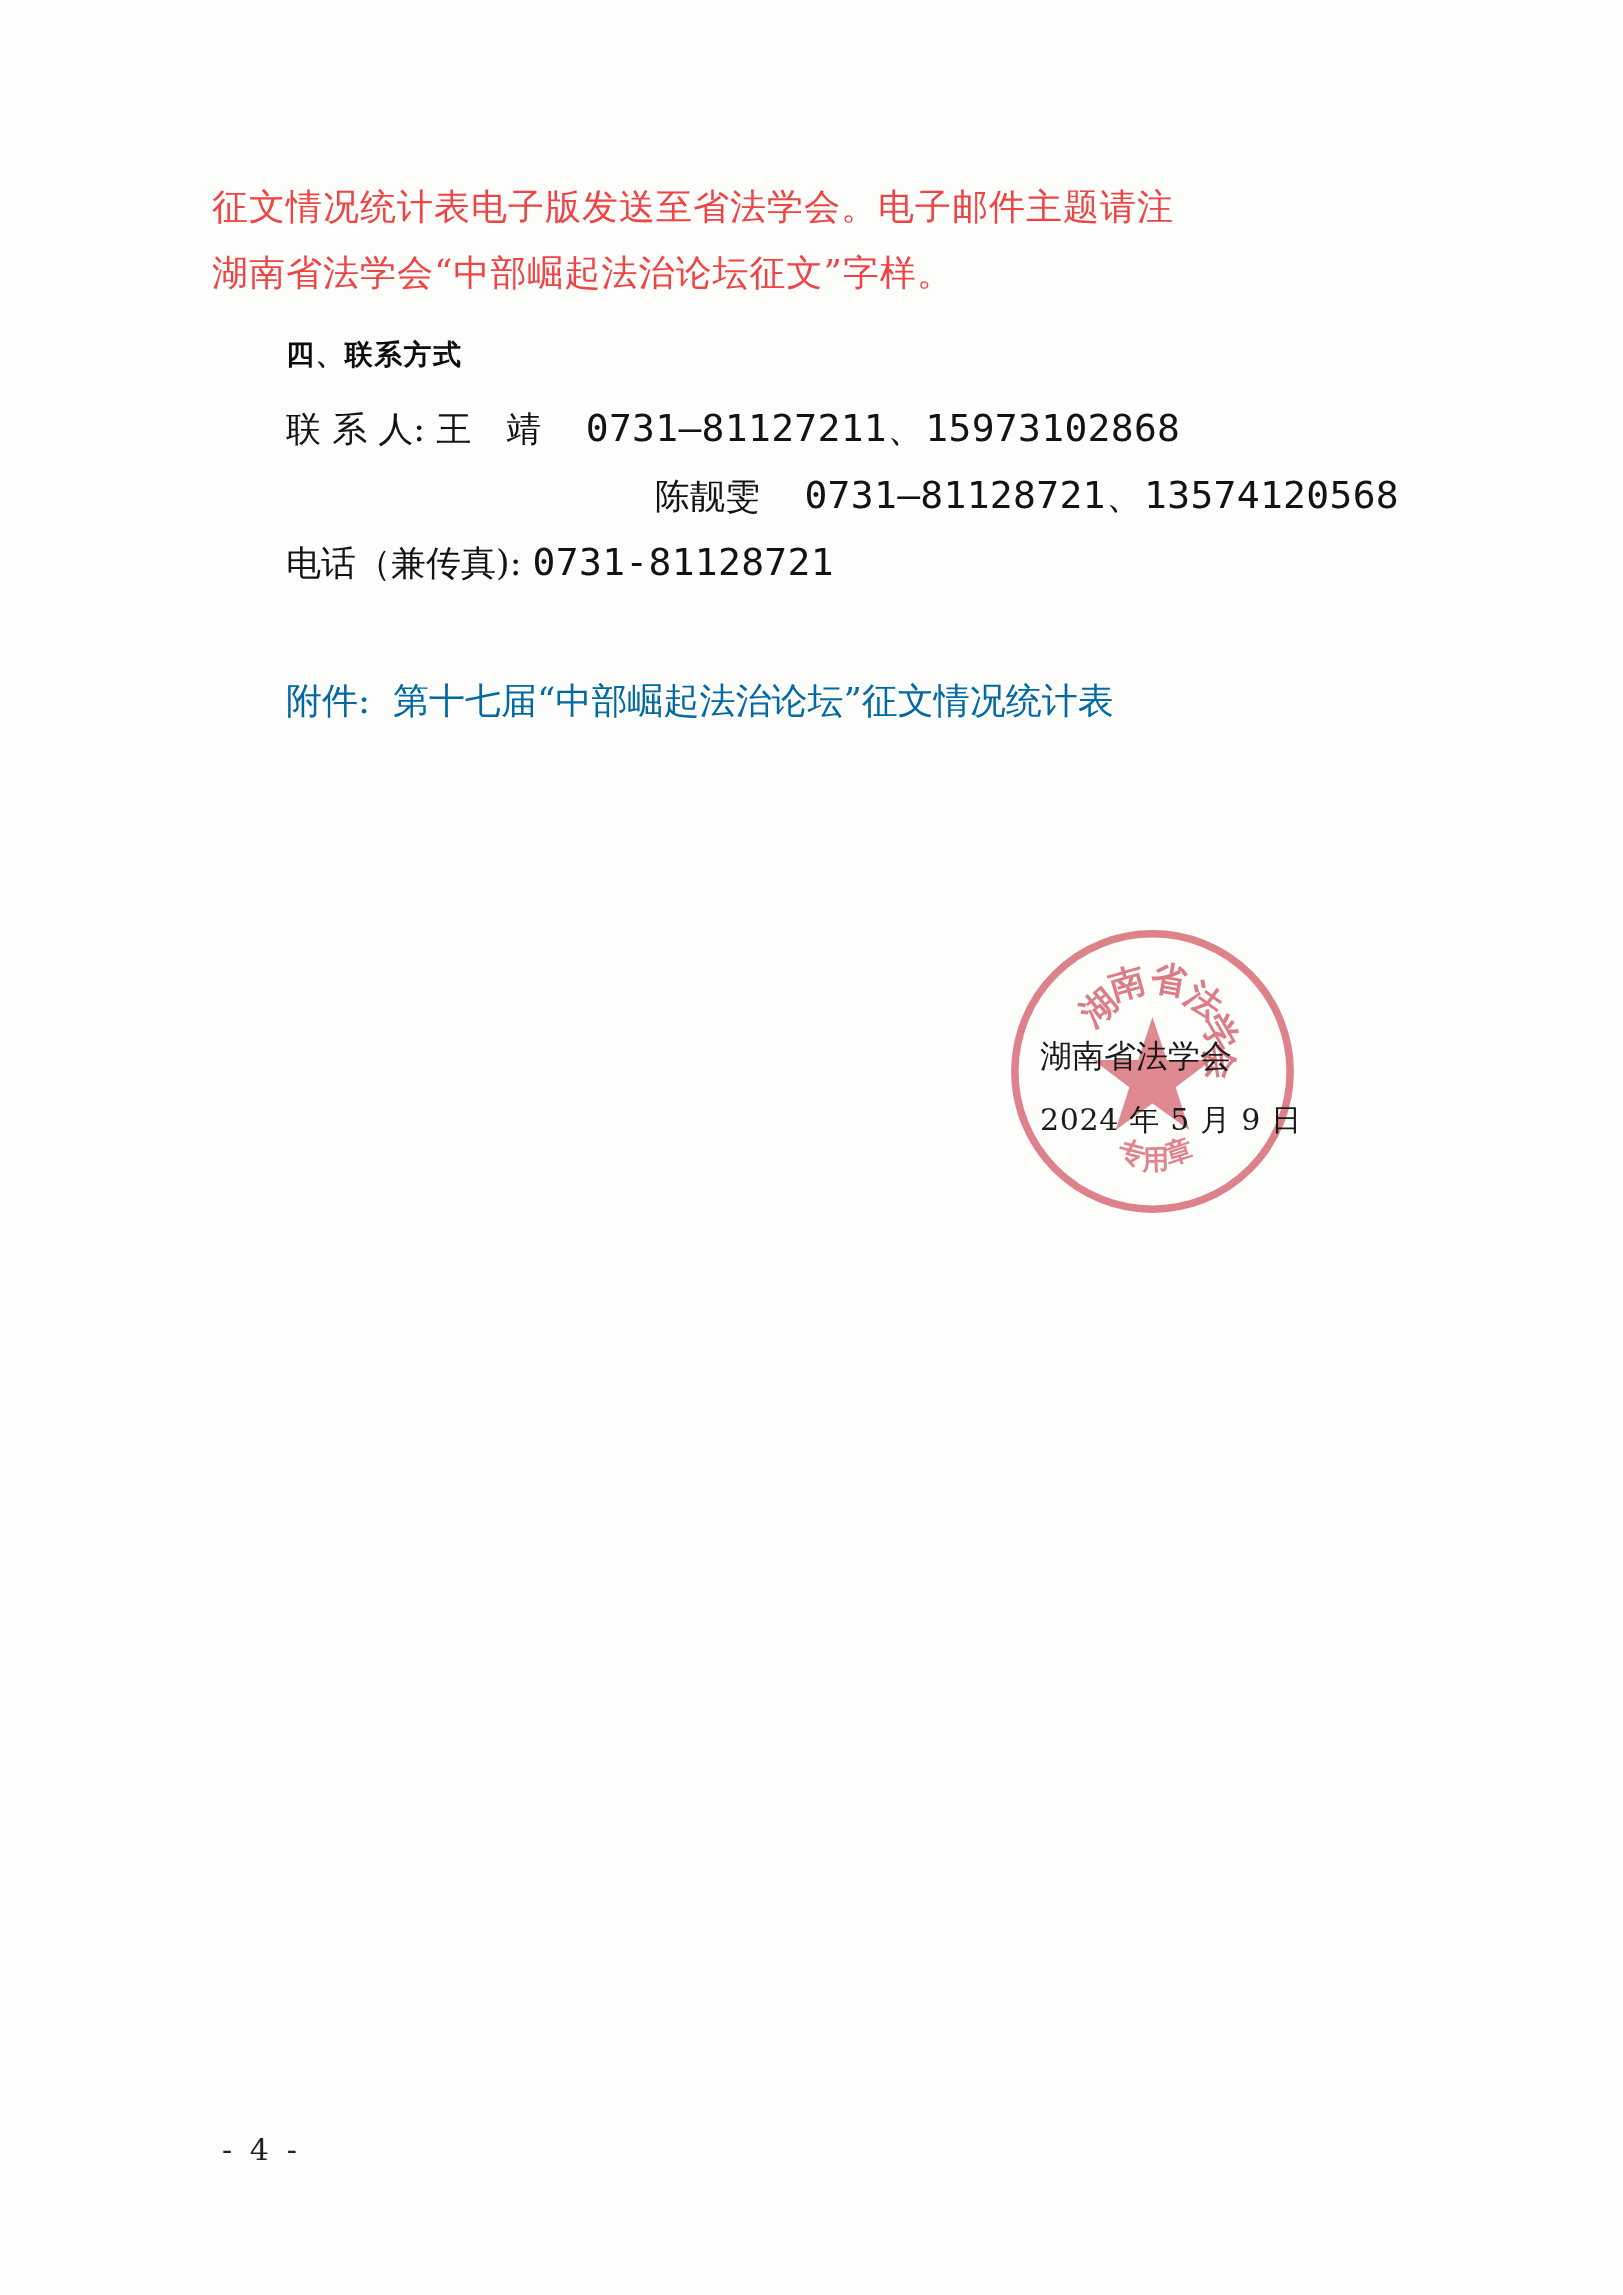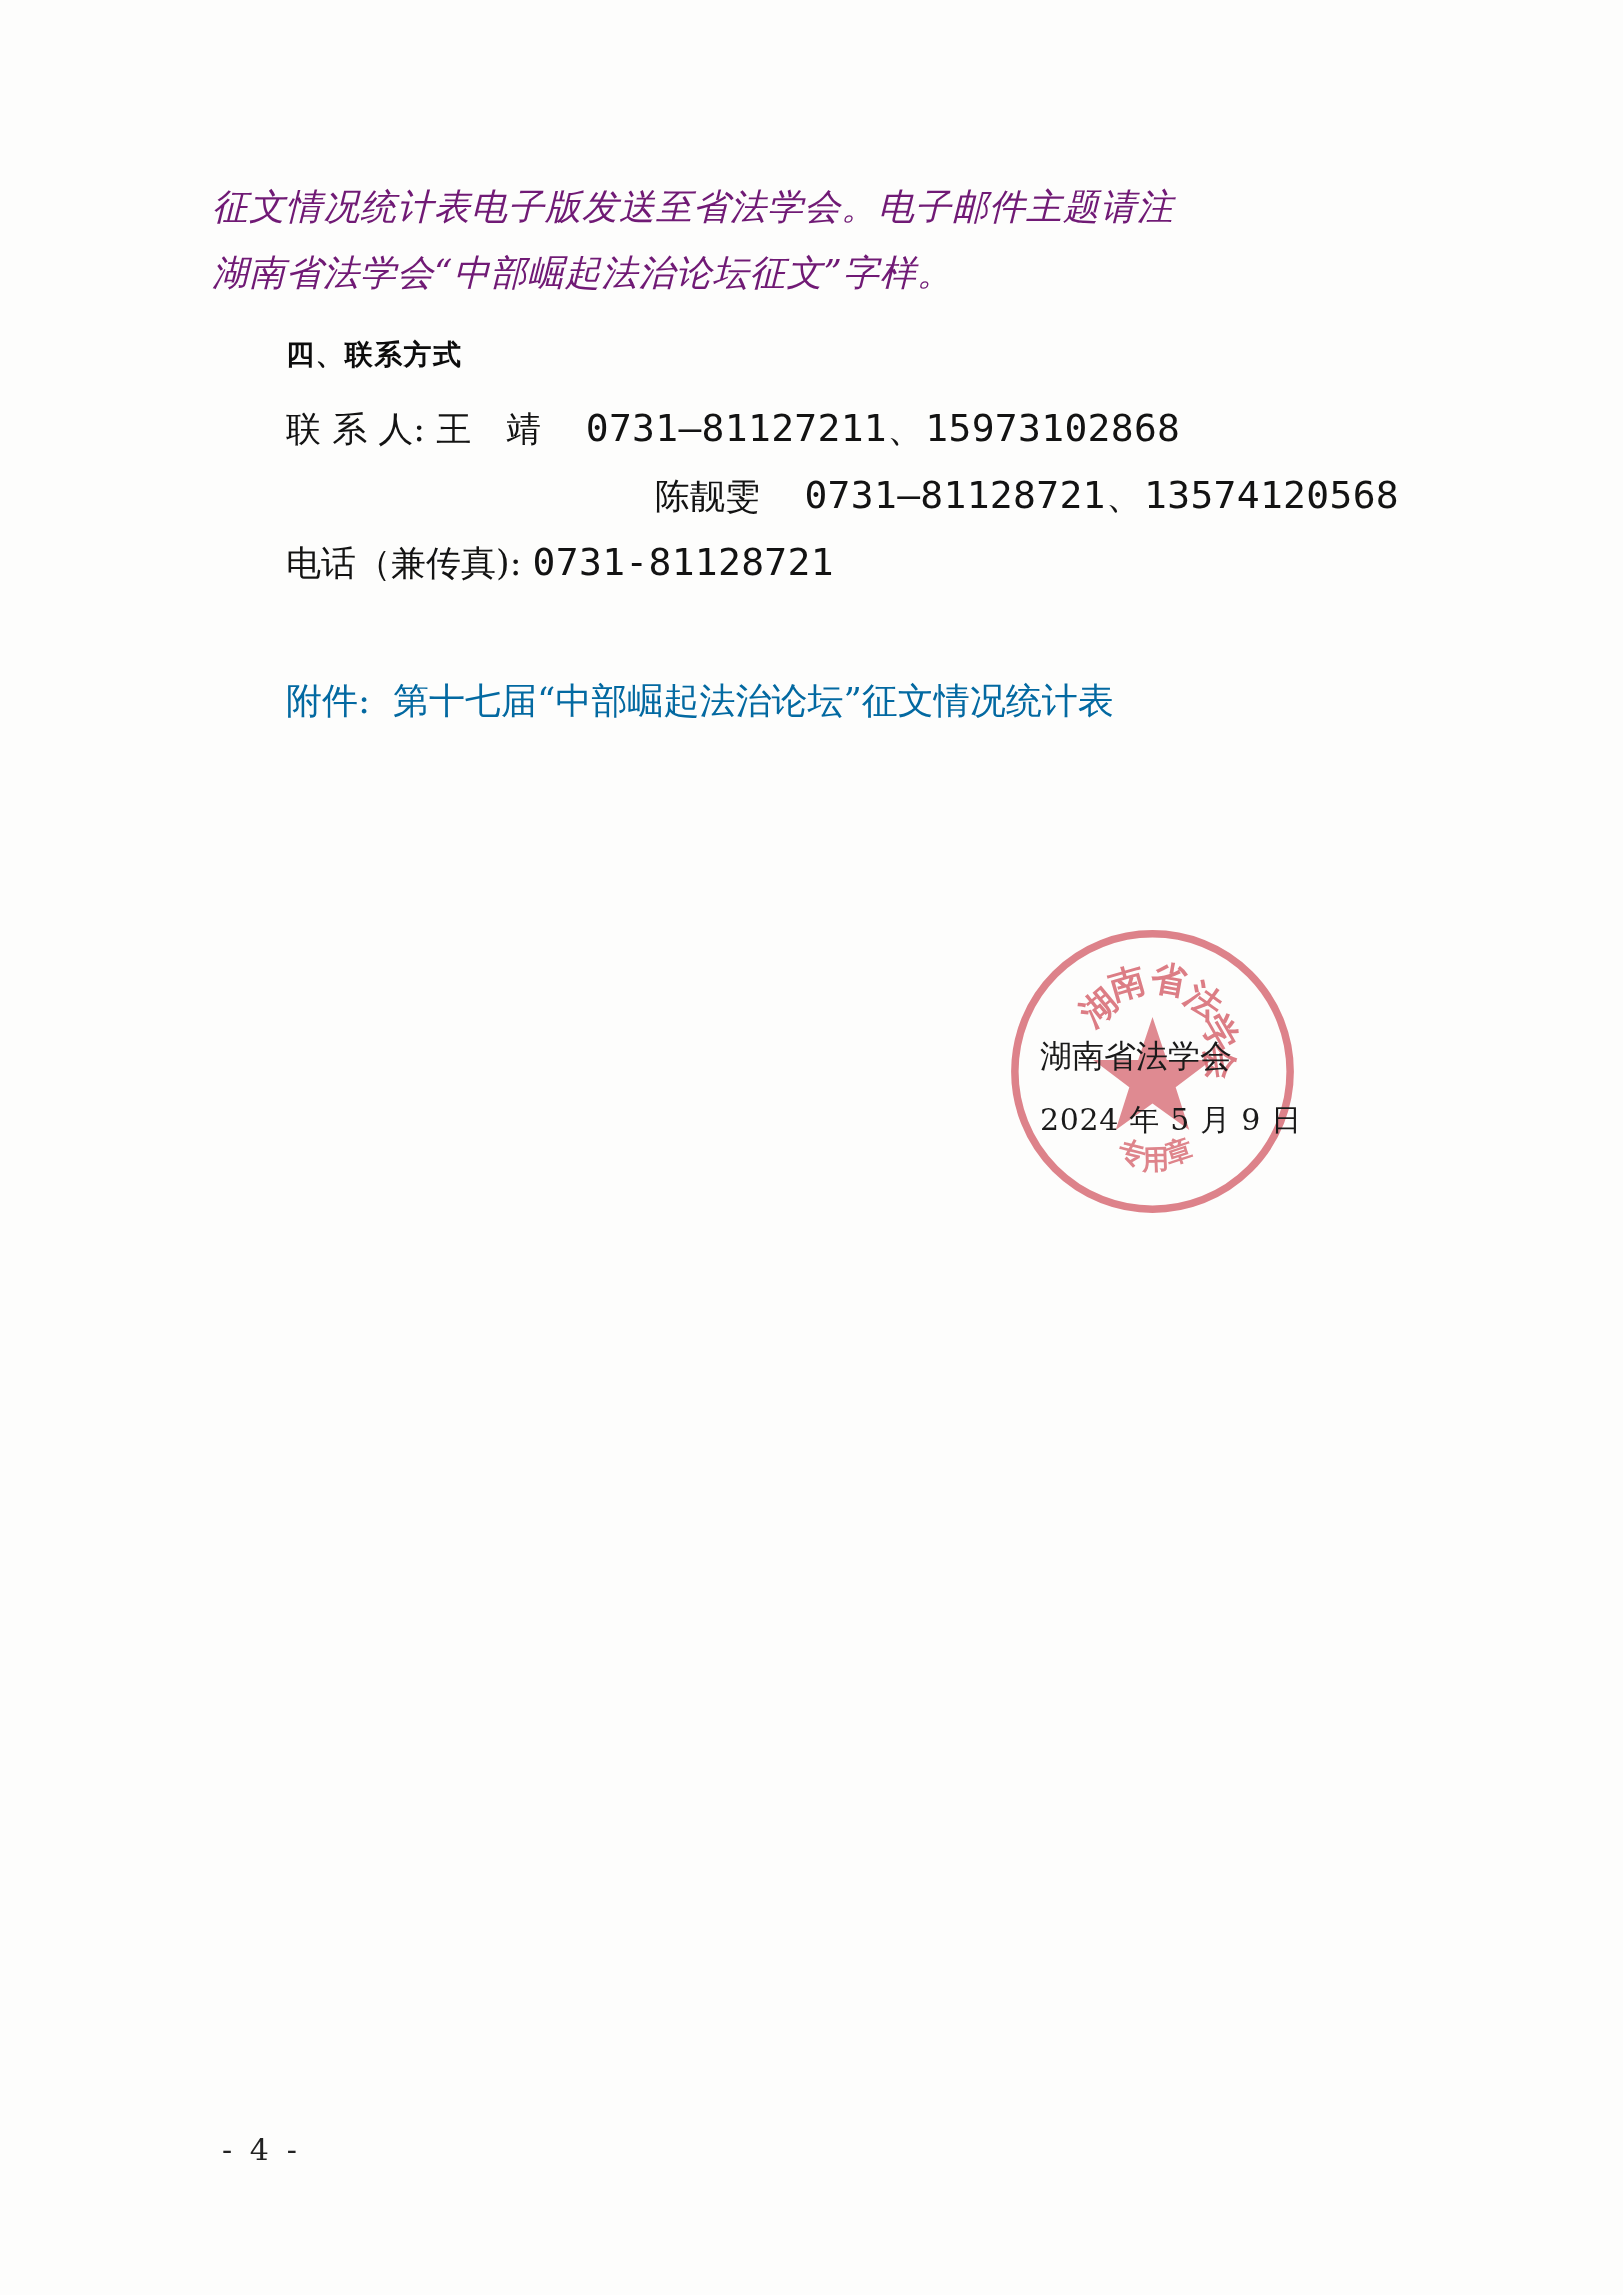--- a/index.html
+++ b/index.html
@@ -37,22 +37,21 @@
     line-height: 66px;
     letter-spacing: 1px;
     color: #111;
     font-family: "DejaVu Serif", "Liberation Serif", serif;
   }
 
   .line {
     white-space: pre;
     font-size: 36px;
     line-height: 66px;
-    color: #701a75;
-    font-style: italic;
+    color: #ef4444;
   }
 
   .heading {
     font-size: 28px;
     line-height: 68px;
     font-weight: bold;
     letter-spacing: 1.4px;
     margin-top: 15px;
     padding-left: 74px;
     color: #0d0d0d;

